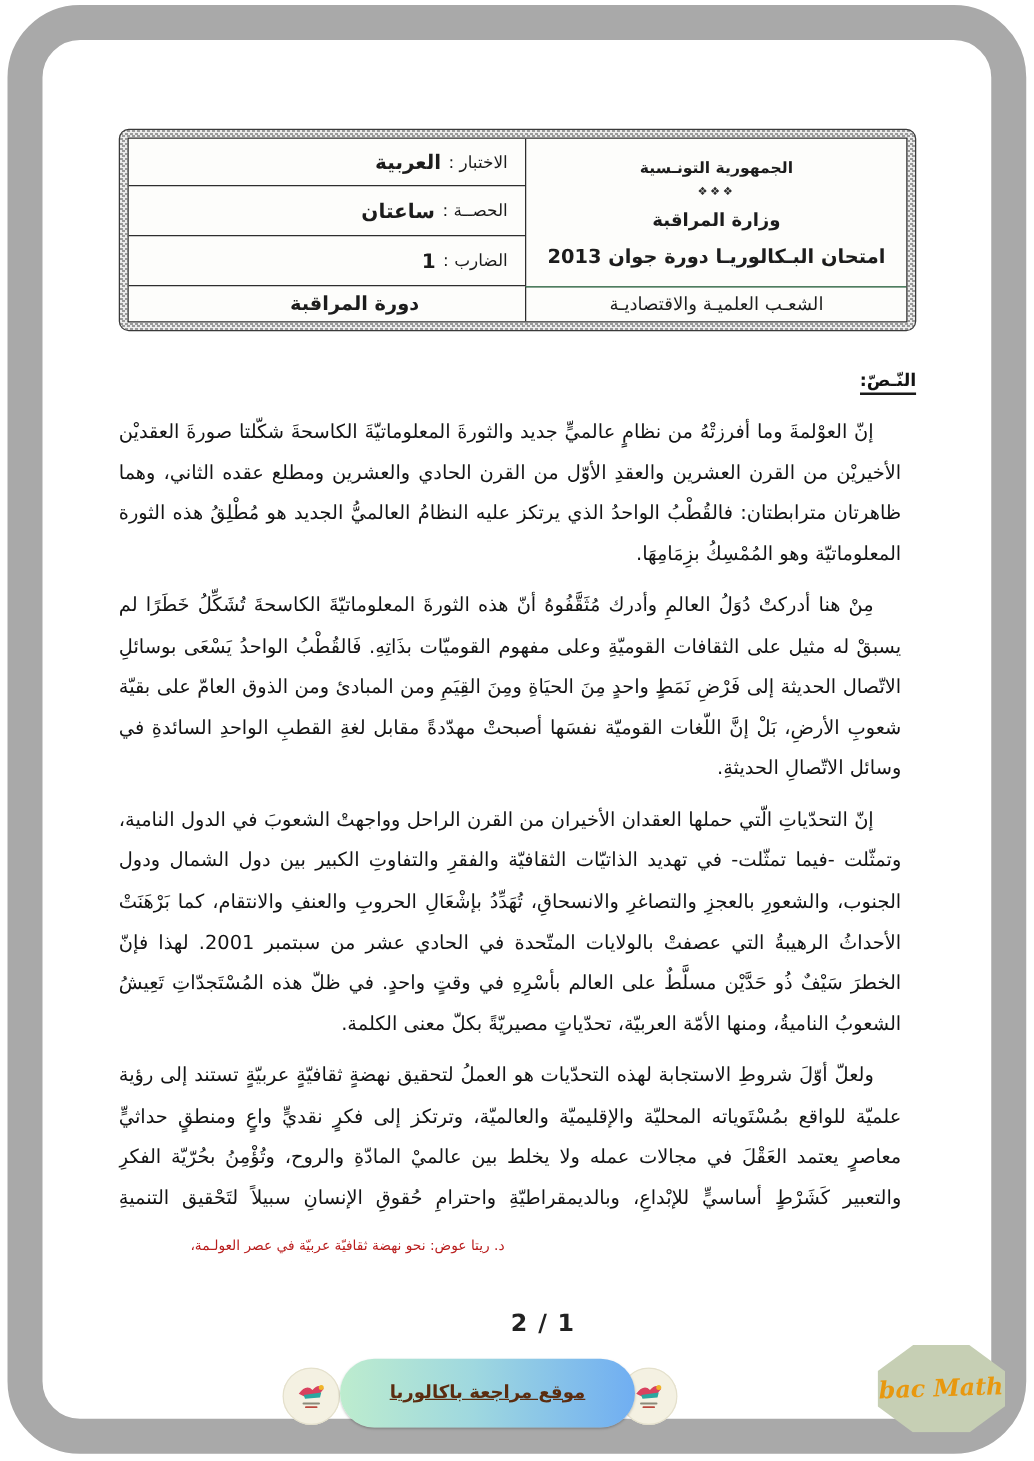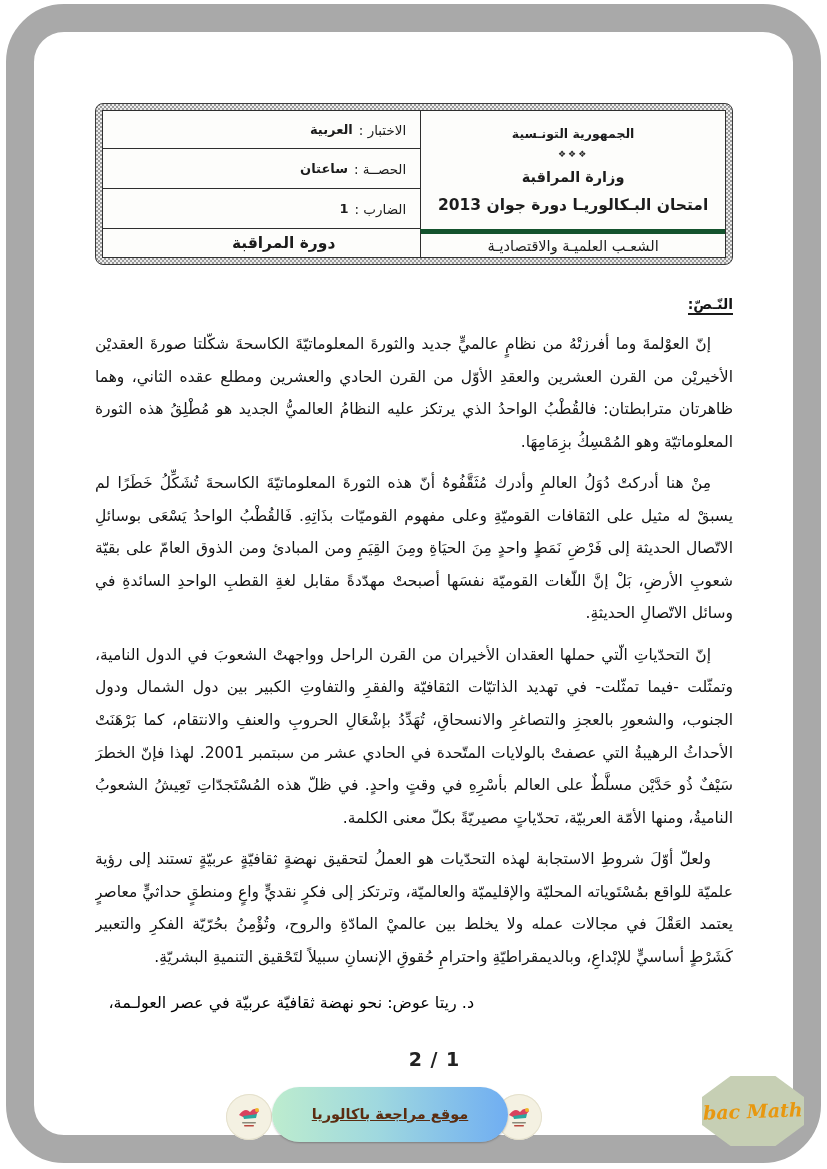--- a/index.html
+++ b/index.html
@@ -31,50 +31,50 @@
   .ministry {
     grid-column:1; grid-row:1/4; border-left:1px solid #2e2e2e;
     display:flex; flex-direction:column; align-items:center; justify-content:space-evenly;
     padding:4px 2px; text-align:center;
   }
   .republic   { font-weight:bold; font-size:12.5px; }
   .ornament   { font-size:9px; letter-spacing:2px; line-height:.6; color:#2b2b2b; }
   .ministry-name { font-weight:bold; font-size:14.5px; }
   .exam-title { font-weight:bold; font-size:15.5px; }
   .sections {
-    grid-column:1; grid-row:4; border-left:1px solid #2e2e2e; border-top:5px solid #14532d;
+    grid-column:1; grid-row:4; border-left:1px solid #2e2e2e; border-top:1px solid #14532d;
     display:flex; align-items:center; justify-content:center;
     font-size:14.5px; font-weight:500;
   }
   .info-row {
     grid-column:2; display:flex; align-items:center; justify-content:flex-start;
     padding:0 14px; gap:6px; border-bottom:1px solid #2e2e2e;
   }
   .info-row .lbl { font-size:13.5px; }
-  .info-row .val { font-weight:bold; font-size:13px; }
+  .info-row .val { font-weight:bold; font-size:16px; }
   .session {
     grid-column:2; grid-row:4; display:flex; align-items:center; justify-content:center;
     font-weight:bold; font-size:15.5px;padding-left:44px;
   }
   
   .content {
     position:absolute; left:95px; top:294px; width:638px; height:688px;
     direction:rtl; color:#141414; overflow:hidden;
   }
   .text-heading {
     display:inline-block; font-weight:bold; font-size:14px;
     border-bottom:2px solid #1a1a1a; padding-bottom:1px; margin-bottom:4px;
   }
   .content p {
-    margin:9px 0 0 0; font-size:15.5px; line-height:2.1;
+    margin:9px 12px 0 0; font-size:15.5px; line-height:2.1;
     text-align:justify; text-indent:22px;
   }
   .source {
     position:absolute; left:82px; top:983px; width:392px;
-    direction:rtl; text-align:right; font-size:16px; line-height:2.55; color:#000000;
+    direction:rtl; text-align:center; font-size:11px; line-height:2.55; color:#b91c1c;
   }
   .page-number {
     position:absolute; left:0; top:1048px; width:100%;
     text-align:center; font-weight:bold; font-size:19px; letter-spacing:1px; color:#222;padding-left:21px;
   }
   
   .badge-circle {
     position:absolute; width:46px; height:46px; border-radius:50%;
     background:#f4f1e2; top:1094px; box-shadow:0 0 0 1px #e4e0cc inset;
     display:flex; align-items:center; justify-content:center; z-index:2;

